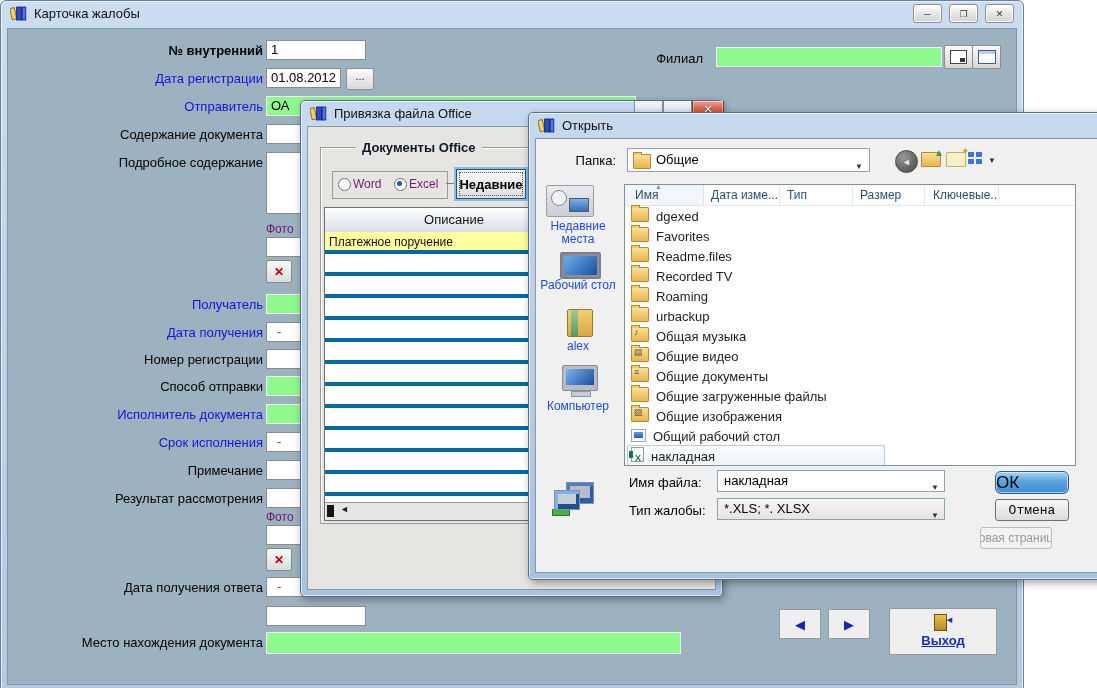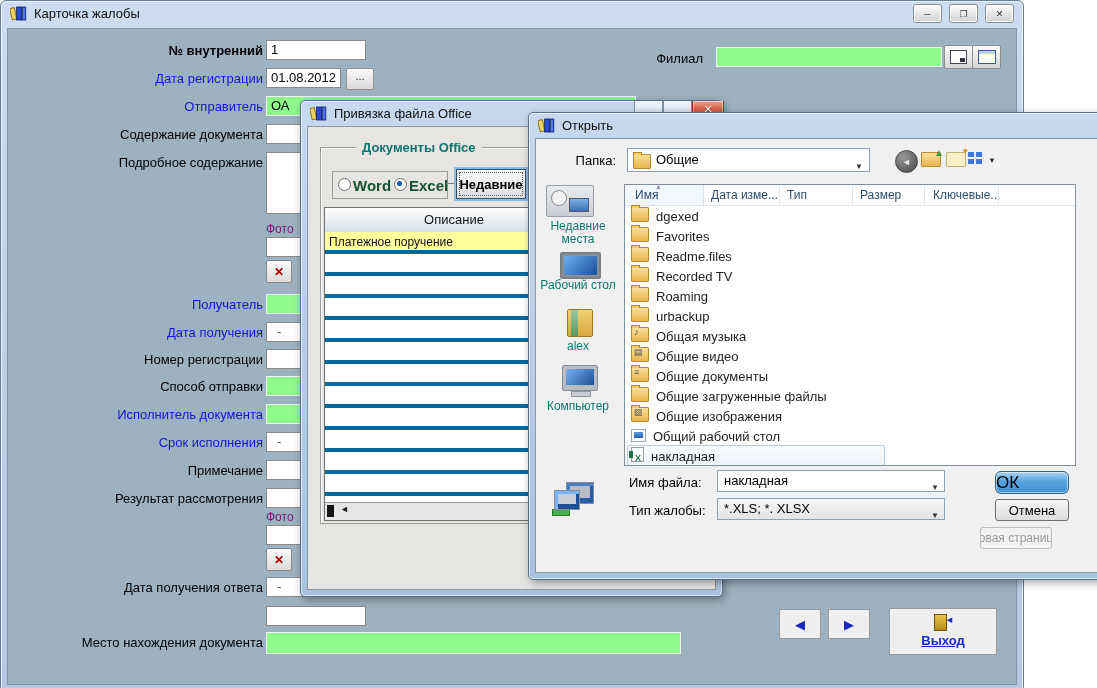--- a/index.html
+++ b/index.html
@@ -60,25 +60,25 @@
   .redclose{position:absolute;width:36px;height:19px;border:1px solid #8a3325;border-top:none;
        border-radius:0 0 5px 5px;background:linear-gradient(#f0a493,#d8644c 45%,#bf4a33);
        color:#fff;font-size:11px;display:flex;align-items:center;justify-content:center;
        text-shadow:0 1px 1px #7c2b1d;box-shadow:inset 0 0 0 1px rgba(255,255,255,.4);}
   .graywbtn{position:absolute;width:27px;height:14px;border:1px solid #7e8ea0;border-top:none;
        border-radius:0 0 4px 4px;background:linear-gradient(#f4f8fc,#cfdceb);}
 
   
   .office-body{background:#e7e5e1;}
   .groupbox{position:absolute;border:1px solid #9c9c9c;box-shadow:inset 1px 1px 0 #fff;}
-  .group-title{position:absolute;font-size:13px;font-weight:bold;color:#0f766e;background:#e7e5e1;padding:0 6px;}
+  .group-title{position:absolute;font-size:13px;font-weight:bold;color:#0f172a;background:#e7e5e1;padding:0 6px;}
   .radiobox{position:absolute;border:1px solid #9c9c9c;background:#e7e5e1;}
   .radio{position:absolute;width:11px;height:11px;border:1px solid #707070;border-radius:50%;background:#fff;}
   .radio.sel::after{content:"";position:absolute;left:2px;top:2px;width:5px;height:5px;border-radius:50%;background:#1c54c8;}
-  .radio-label{position:absolute;font-size:15px;font-weight:bold;color:#14532d;}
+  .radio-label{position:absolute;font-size:12px;font-weight:normal;color:#701a75;}
   .insert-btn{position:absolute;background:linear-gradient(#fafafa,#dedede);border:1px solid #30506e;
        box-shadow:0 0 0 2px #8cbce4;font-size:13px;font-weight:bold;color:#000;
        display:flex;align-items:center;justify-content:center;}
   .insert-btn::after{content:"";position:absolute;left:2px;top:2px;right:2px;bottom:2px;border:1px dotted #555;}
   .olist{position:absolute;background:#fff;border:1px solid #6e6e6e;overflow:hidden;}
   .olist-head{position:absolute;left:0;top:0;right:0;height:24px;
        background:linear-gradient(#ffffff,#d8e0ea);border-bottom:1px solid #9aa5b1;}
   .olist-head span{position:absolute;left:59px;width:140px;text-align:center;font-size:13px;color:#111;top:4px;}
   .orow{position:absolute;left:0;right:0;height:22px;border-bottom:4px solid #0369a1;
        font-size:12px;line-height:21px;padding:0 4px;box-sizing:border-box;color:#111;}
@@ -120,21 +120,21 @@
        border:1px solid #b9892f;border-bottom:0;}
   .ov{position:absolute;left:2px;top:-2px;font-size:9px;color:#555;line-height:13px;}
   .fic.desktop{width:13px;height:11px;background:#fff;border:1px solid #98a8b8;}
   .fic.desktop::before{content:"";position:absolute;left:2px;top:2px;right:2px;bottom:3px;background:linear-gradient(#5c9ce0,#2a5ca8);}
   .fic.excel{width:11px;height:13px;background:#fff;border:1px solid #999;}
   .fic.excel::before{content:"X";position:absolute;left:3px;top:1px;font-size:9px;font-weight:bold;color:#1e7145;}
   .fic.excel::after{content:"";position:absolute;left:-3px;top:3px;width:4px;height:7px;background:#1e7145;}
   .selrect{position:absolute;left:2px;width:256px;height:19px;border:1px solid #b8cce0;border-radius:2px;
        background:linear-gradient(#fafcfe,#edf4fa);}
   .sbicon{position:absolute;}
-  .sblabel{position:absolute;width:84px;text-align:center;font-size:12px;color:#0f766e;line-height:13px;}
+  .sblabel{position:absolute;width:84px;text-align:center;font-size:12px;color:#1d4ed8;line-height:13px;}
   .ic-recent{width:46px;height:30px;background:linear-gradient(#e9ecef,#c9ced4);border:1px solid #9aa0a8;border-radius:2px;}
   .ic-recent::before{content:"";position:absolute;left:4px;top:4px;width:14px;height:14px;border-radius:50%;
        background:#f2f2f2;border:1px solid #888;}
   .ic-recent::after{content:"";position:absolute;right:4px;bottom:4px;width:18px;height:12px;
        background:linear-gradient(#7cb2e8,#3a6fb0);border:1px solid #557;}
   .ic-desktop{width:37px;height:23px;background:#8a9098;border:2px solid #7a8088;border-radius:2px;}
   .ic-desktop::before{content:"";position:absolute;left:2px;top:2px;right:2px;bottom:2px;
        background:linear-gradient(135deg,#6db0f0,#1a4f9c);}
   .ic-user{width:24px;height:26px;background:linear-gradient(#f0d070,#d8a840);border:1px solid #a07820;border-radius:2px;}
   .ic-user::before{content:"";position:absolute;left:3px;top:0;width:7px;height:100%;background:linear-gradient(#9cc8a0,#5a9860);}
@@ -145,21 +145,21 @@
   .ic-net::before{content:"";position:absolute;left:12px;top:0;width:26px;height:20px;background:#b8bcc4;
        border:1px solid #888e98;box-shadow:inset 3px 3px 0 #4e7ec2,inset -3px -5px 0 #2a5caa;}
   .ic-net::after{content:"";position:absolute;left:0;top:8px;width:24px;height:18px;background:#c8ccd4;
        border:1px solid #888e98;box-shadow:inset 3px 3px 0 #78b4f4,inset -3px -5px 0 #1e4e96;}
   .ic-net .cable{position:absolute;left:-2px;bottom:-4px;width:16px;height:5px;background:#48b048;border:1px solid #2e7a2e;}
   .okbtn{position:absolute;box-sizing:border-box;border:1px solid #2c628b;border-radius:6px;
        background:linear-gradient(#a8d4f2,#5aa4dd 45%,#3f8ed2);font-size:17px;color:#000;
        display:flex;align-items:center;justify-content:flex-start;box-shadow:inset 0 0 0 1px rgba(255,255,255,.55);}
   .graybtn{position:absolute;box-sizing:border-box;border:1px solid #707070;border-radius:3px;
        background:linear-gradient(#f7f7f7,#dddddd);font-size:13px;color:#000;
-       display:flex;align-items:center;justify-content:center;}
+       display:flex;align-items:center;justify-content:center;font-family:Liberation Mono, monospace;}
   .ghostbtn{position:absolute;box-sizing:border-box;border:1px solid #bdbdbd;border-radius:3px;
        background:#f2f2f2;font-size:12px;color:#9a9a9a;display:flex;align-items:center;
        justify-content:center;overflow:hidden;white-space:nowrap;}
   .grip{position:absolute;right:3px;bottom:3px;width:10px;height:10px;
        background:linear-gradient(135deg,transparent 50%,#aab4be 50%,#aab4be 60%,transparent 60%,transparent 75%,#aab4be 75%,#aab4be 85%,transparent 85%);}
 </style>
 </head>
 <body>
 
 <div class="stage">

